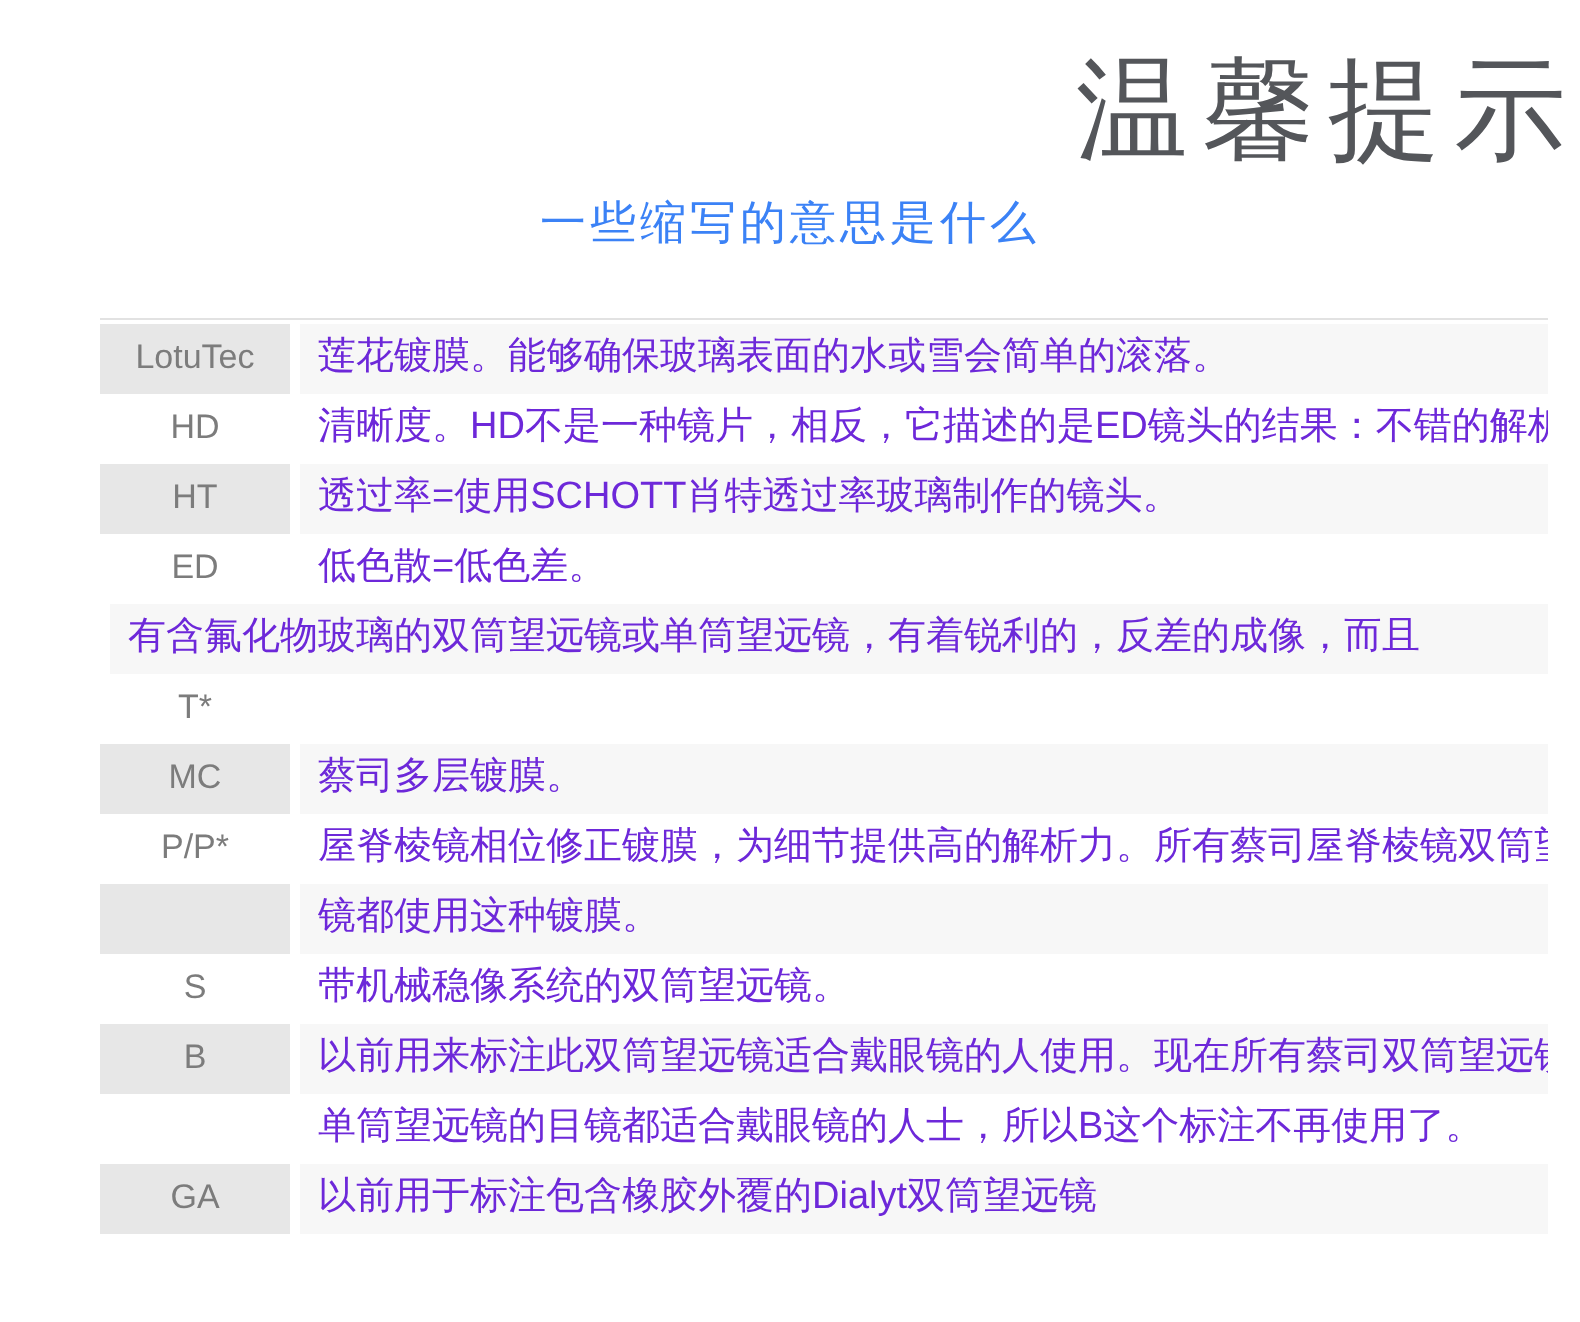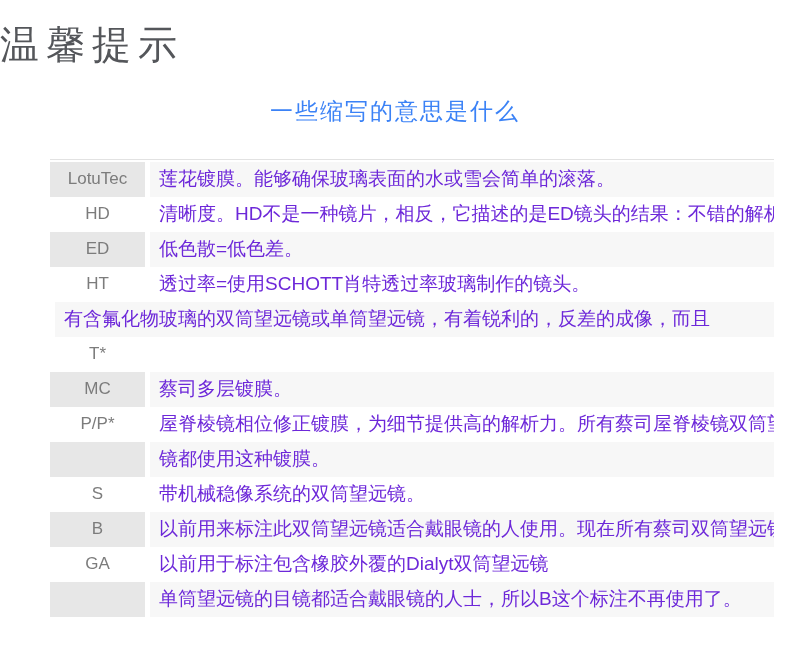--- a/index.html
+++ b/index.html
@@ -9,22 +9,22 @@
     height: 661px;
     position: relative;
     overflow: hidden;
     font-family: "Liberation Sans", "DejaVu Sans", sans-serif;
   }
   .page-title {
     position: absolute;
     top: 18px;
     left: 0;
     width: 790px;
-    text-align: left;
-    font-size: 39px;
+    text-align: right;
+    font-size: 56px;
     font-weight: 500;
     color: #54565a;
     letter-spacing: 7px;
   }
   .page-subtitle {
     position: absolute;
     top: 96px;
     left: 0;
     width: 790px;
     text-align: center;
@@ -86,29 +86,29 @@
     <span class="desc-cell">莲花镀膜。能够确保玻璃表面的水或雪会简单的滚落。</span>
   </div>
 
   <div class="abbr-row">
     <span class="abbr-cell">HD</span>
     <span class="gap-cell"></span>
     <span class="desc-cell">清晰度。HD不是一种镜片，相反，它描述的是ED镜头的结果：不错的解析力。</span>
   </div>
 
   <div class="abbr-row">
+    <span class="abbr-cell">HT</span>
+    <span class="gap-cell"></span>
+    <span class="desc-cell">透过率=使用SCHOTT肖特透过率玻璃制作的镜头。</span>
+  </div>
+
+  <div class="abbr-row">
     <span class="abbr-cell">ED</span>
     <span class="gap-cell"></span>
     <span class="desc-cell">低色散=低色差。</span>
-  </div>
-
-  <div class="abbr-row">
-    <span class="abbr-cell">HT</span>
-    <span class="gap-cell"></span>
-    <span class="desc-cell">透过率=使用SCHOTT肖特透过率玻璃制作的镜头。</span>
   </div>
 
   <div class="abbr-row">
     <span class="gap-cell"></span>
     <span class="desc-cell">有含氟化物玻璃的双筒望远镜或单筒望远镜，有着锐利的，反差的成像，而且</span>
   </div>
 
 
   <div class="abbr-row">
     <span class="abbr-cell">T*</span>
@@ -139,23 +139,23 @@
     <span class="desc-cell">带机械稳像系统的双筒望远镜。</span>
   </div>
 
   <div class="abbr-row">
     <span class="abbr-cell">B</span>
     <span class="gap-cell"></span>
     <span class="desc-cell">以前用来标注此双筒望远镜适合戴眼镜的人使用。现在所有蔡司双筒望远镜和</span>
   </div>
 
   <div class="abbr-row">
+    <span class="abbr-cell"></span>
+    <span class="gap-cell"></span>
+    <span class="desc-cell">单筒望远镜的目镜都适合戴眼镜的人士，所以B这个标注不再使用了。</span>
+  </div>
+
+  <div class="abbr-row">
     <span class="abbr-cell">GA</span>
     <span class="gap-cell"></span>
     <span class="desc-cell">以前用于标注包含橡胶外覆的Dialyt双筒望远镜</span>
   </div>
-
-  <div class="abbr-row">
-    <span class="abbr-cell"></span>
-    <span class="gap-cell"></span>
-    <span class="desc-cell">单筒望远镜的目镜都适合戴眼镜的人士，所以B这个标注不再使用了。</span>
-  </div>
 </div>
 
 </body></html>

